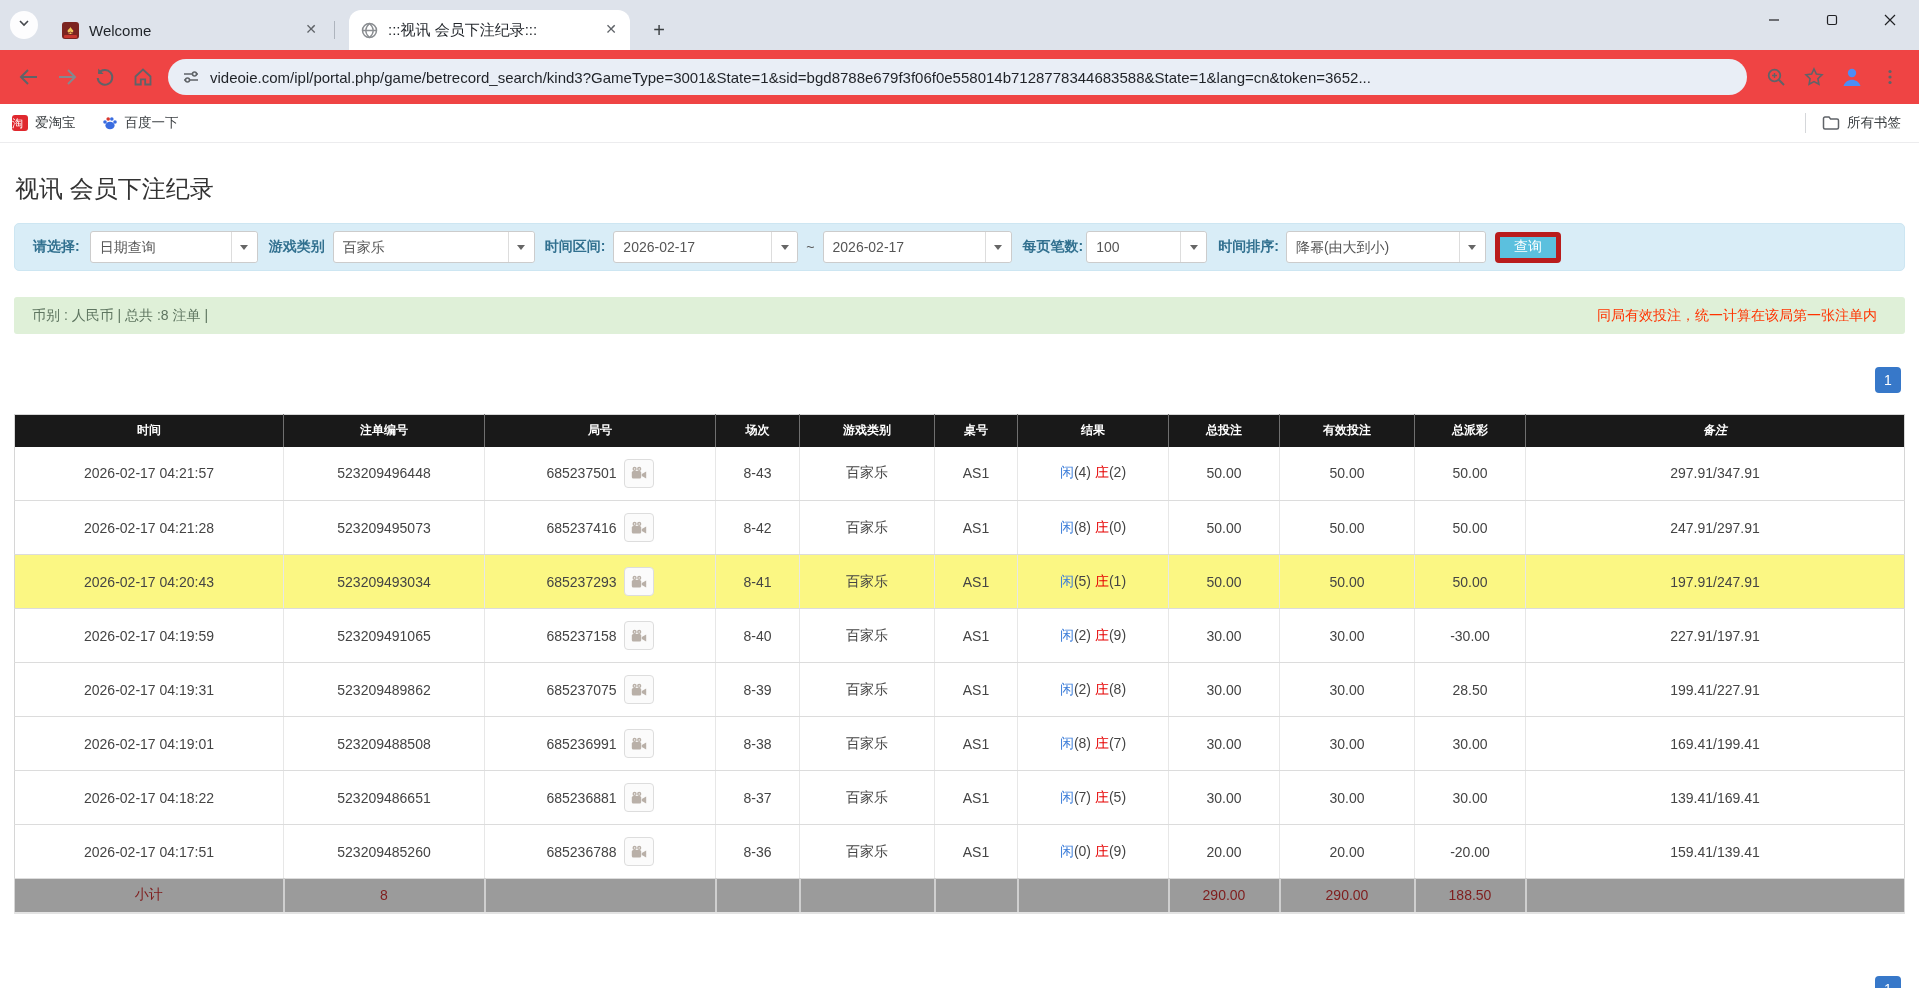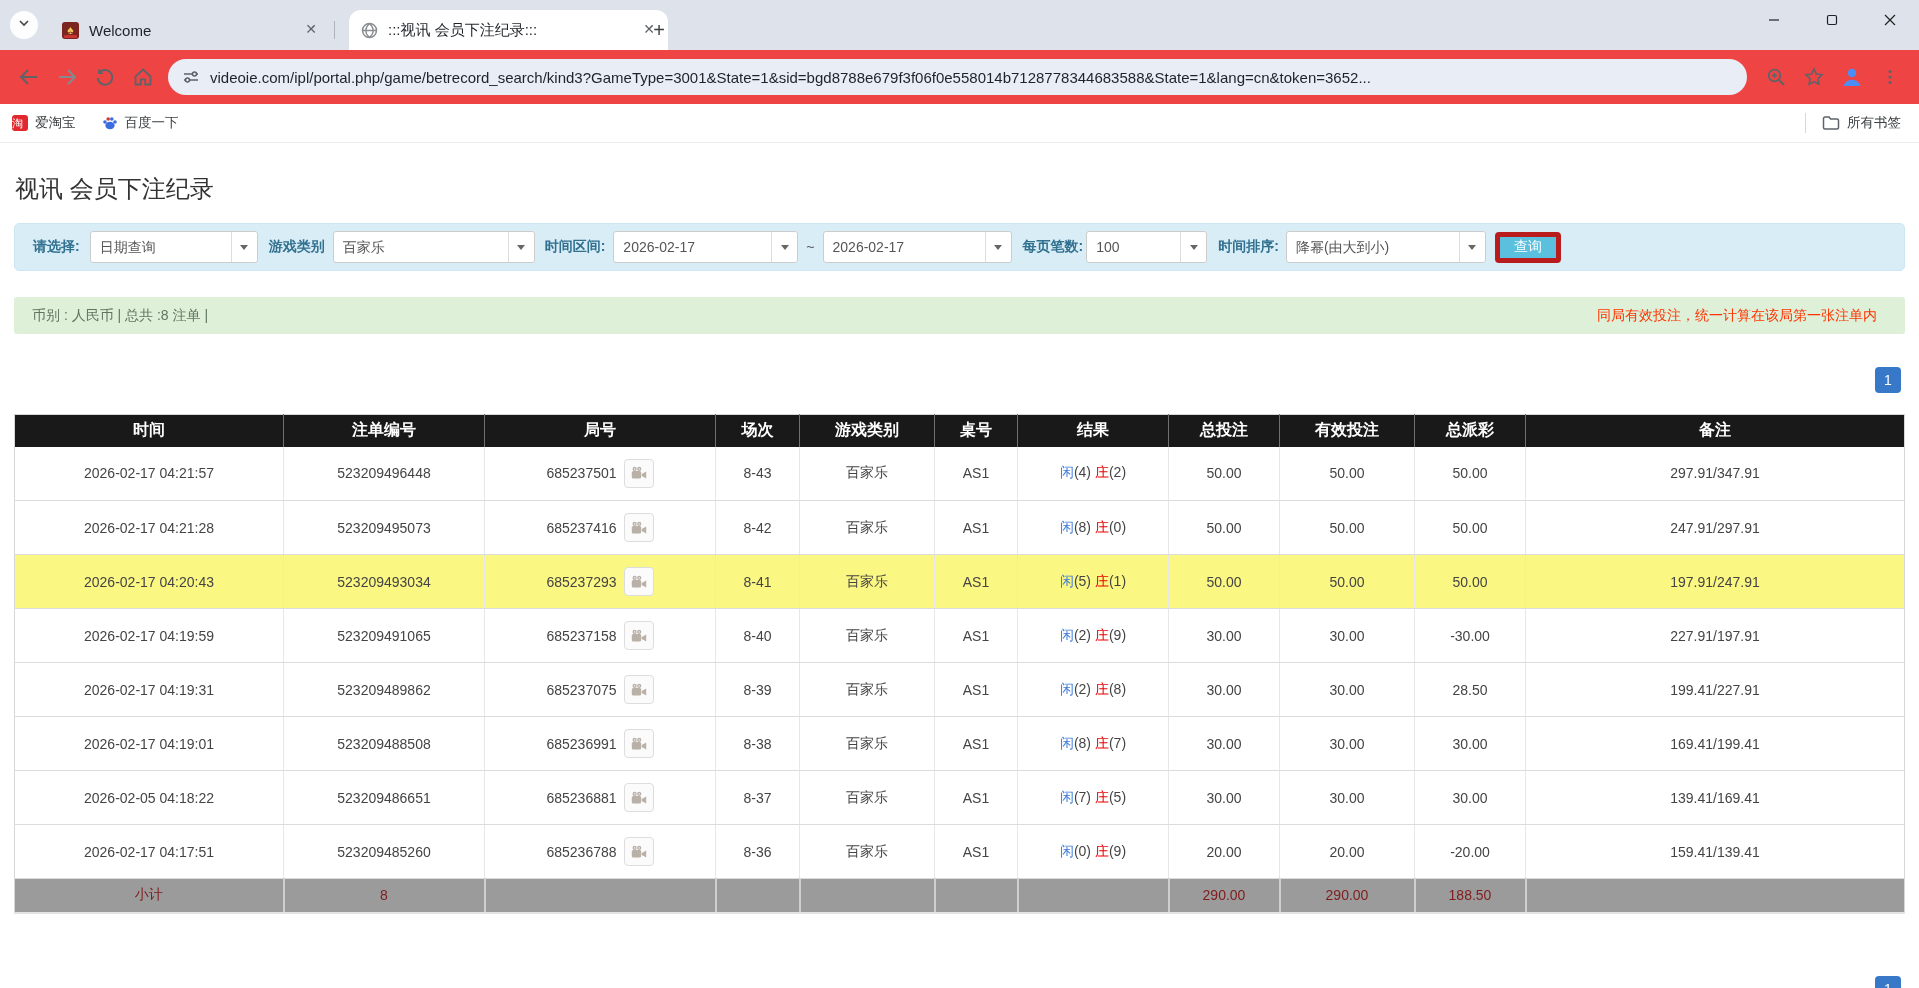--- a/index.html
+++ b/index.html
@@ -12,21 +12,21 @@
   
   .tabstrip { height:50px; background:#dee3eb; position:relative; }
   .tab-search-btn {
     position:absolute; left:10px; top:11px; width:28px; height:28px;
     border-radius:14px; background:#fdfdfe; border:none; color:#45484d;
     font-size:13px; line-height:26px; text-align:center; padding:0; cursor:pointer;
   }
   .tab { position:absolute; top:10px; height:40px; display:flex; align-items:center;
          padding:0 10px 0 12px; font-size:15px; color:#1f2328; }
   .tab.inactive { left:50px; width:280px; }
-  .tab.active  { left:349px; width:319px; background:#fff; border-radius:12px 12px 0 0; }
+  .tab.active  { left:349px; width:281px; background:#fff; border-radius:12px 12px 0 0; }
   .tab .title { flex:1; overflow:hidden; white-space:nowrap; text-overflow:ellipsis; margin-left:10px; }
   .tab .close { width:18px; height:18px; border-radius:9px; text-align:center; line-height:17px;
                 font-size:14px; color:#5f6368; margin-left:8px; cursor:pointer; }
   .tab-sep { position:absolute; left:334px; top:21px; width:1px; height:18px; background:#aeb4bd; }
   .favicon-welcome { width:17px; height:17px; border-radius:3px; background:#7c2420; flex:0 0 auto;
     color:#f3c75c; font-size:12px; line-height:17px; text-align:center; position:relative; }
   .favicon-welcome::after { content:""; position:absolute; left:2px; right:2px; bottom:1px; height:3px;
     background:#c8372f; border-radius:1px; }
   .newtab-btn { position:absolute; left:644px; top:15px; width:30px; height:30px; border:none;
     background:transparent; border-radius:15px; font-size:20px; color:#3c4043; line-height:28px; padding:0; cursor:pointer; }
@@ -68,24 +68,24 @@
                  display:flex; align-items:center; padding:0 28px 0 18px; }
   .summary-left { font-size:14px; color:var(--summary_text); }
   .summary-right { margin-left:auto; font-size:14px; color:var(--notice_red); }
   .pager-row { margin-top:33px; display:flex; justify-content:flex-end; padding-right:4px; height:26px; }
   .page-btn { width:26px; height:26px; background:var(--pagination_blue); color:#fff; border:none;
               border-radius:4px; font-size:14px; text-align:center; line-height:26px; padding:0; cursor:pointer; }
   .page-btn.partial { position:absolute; right:18px; top:976px; }
   
   table.bet { margin-top:21px; width:1890px; border-collapse:collapse; table-layout:fixed;
               border:1px solid #d6d6d6; }
-  table.bet th { background:var(--header_black); color:#fff; font-size:16px; font-weight:bold;
+  table.bet th { background:var(--header_black); color:#fff; font-size:12px; font-weight:bold;
                  height:32px; border-right:1px solid #6f6f6f; text-align:center; padding:0 4px;
                  white-space:nowrap; overflow:hidden; }
-  table.bet th:last-child { border-right:none; }
+  table.bet th:last-child { border-right:none;font-style:italic; }
   table.bet td { height:54px; font-size:14px; color:#444; text-align:center;
                  border-right:1px solid #e7e7e7; border-bottom:1px solid #dcdcdc; padding:0 4px;
                  white-space:nowrap; overflow:hidden; background:#fff; }
   table.bet td:last-child { border-right:none; }
   tr.hl td { background:var(--highlight_yellow); }
   td .blue, .blue { color:var(--link_blue); }
   td .red { color:var(--banker_red); }
   td.neg { color:var(--negative_red); }
   .round-wrap { display:inline-flex; align-items:center;text-align:right; }
   .video-btn { width:30px; height:29px; margin-left:7px; background:#fbfbfb; border:1px solid #ddd;
@@ -459,21 +459,21 @@
           <td>8-38</td>
           <td>百家乐</td>
           <td>AS1</td>
           <td><span class="blue">闲</span><span>(8)</span> <span class="red">庄</span><span>(7)</span></td>
           <td class="blue">30.00</td>
           <td>30.00</td>
           <td>30.00</td>
           <td>169.41/199.41</td>
         </tr>
         <tr>
-          <td>2026-02-05 04:18:22</td>
+          <td>2026-02-17 04:18:22</td>
           <td>523209486651</td>
           <td><span class="round-wrap">
               <span>685236881</span>
   <button class="video-btn">
     <svg width="16" height="14" viewBox="0 0 16 14">
       <rect x="0.8" y="5" width="9.4" height="7.6" rx="1.5" fill="#b9b0a8"></rect>
       <path d="M10.8 8l4.4-2.6v7.2L10.8 10z" fill="#b9b0a8"></path>
       <circle cx="3.6" cy="2.9" r="2.1" fill="#b9b0a8"></circle>
                   <circle cx="8.2" cy="2.9" r="2.1" fill="#b9b0a8"></circle>
       <circle cx="3.6" cy="2.9" r="0.7" fill="#fff"></circle>

